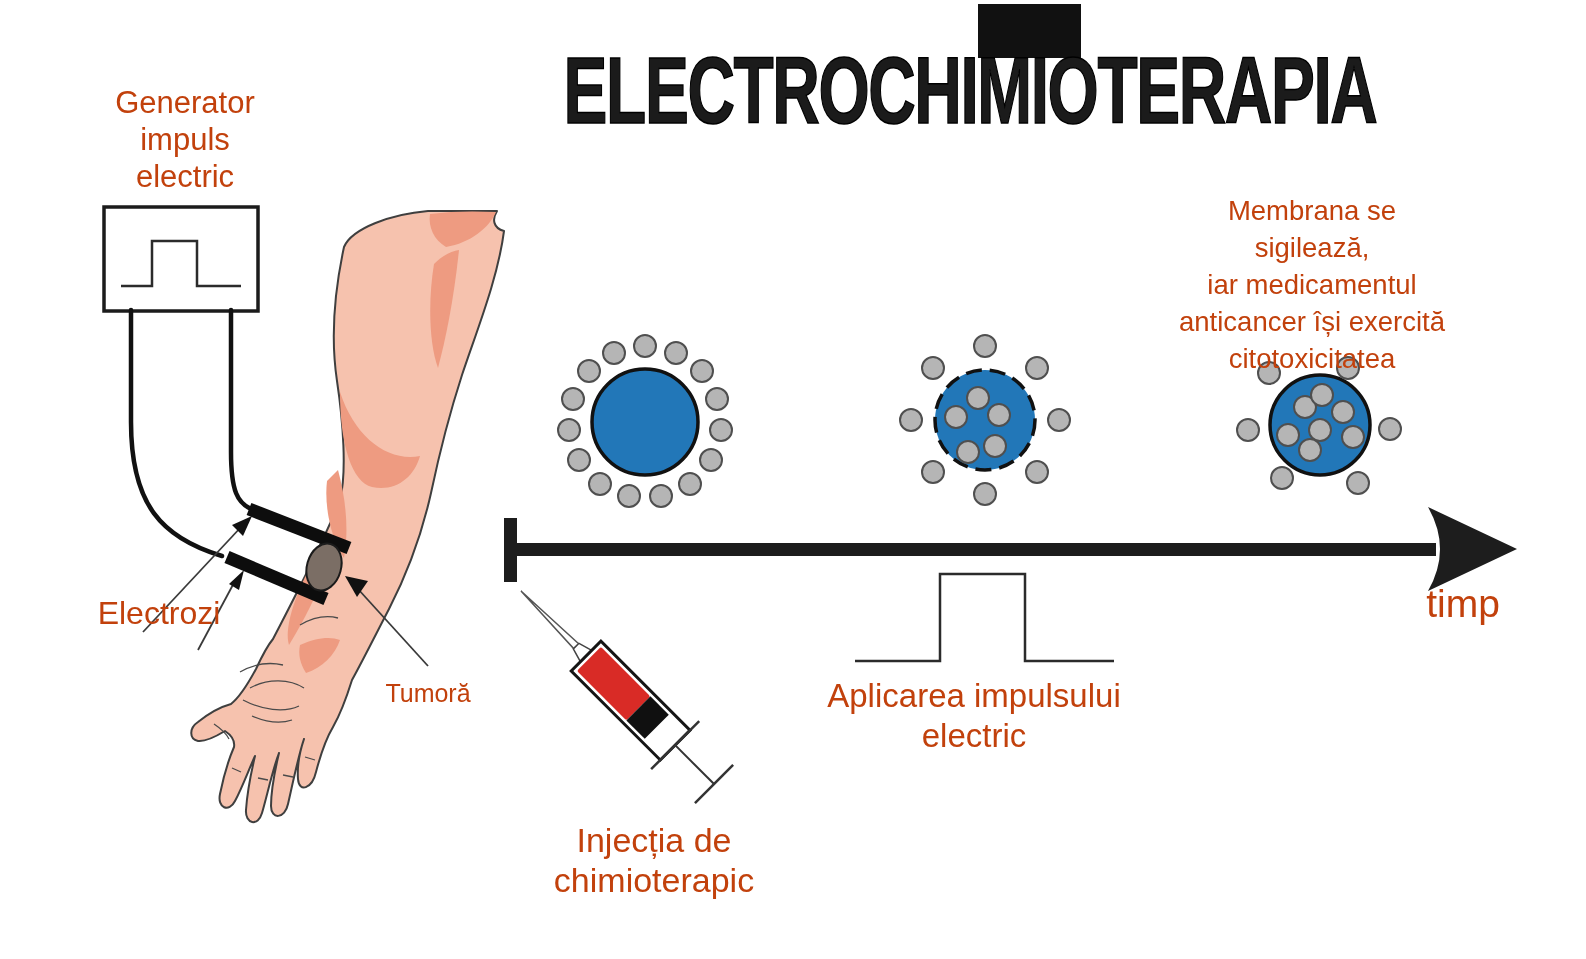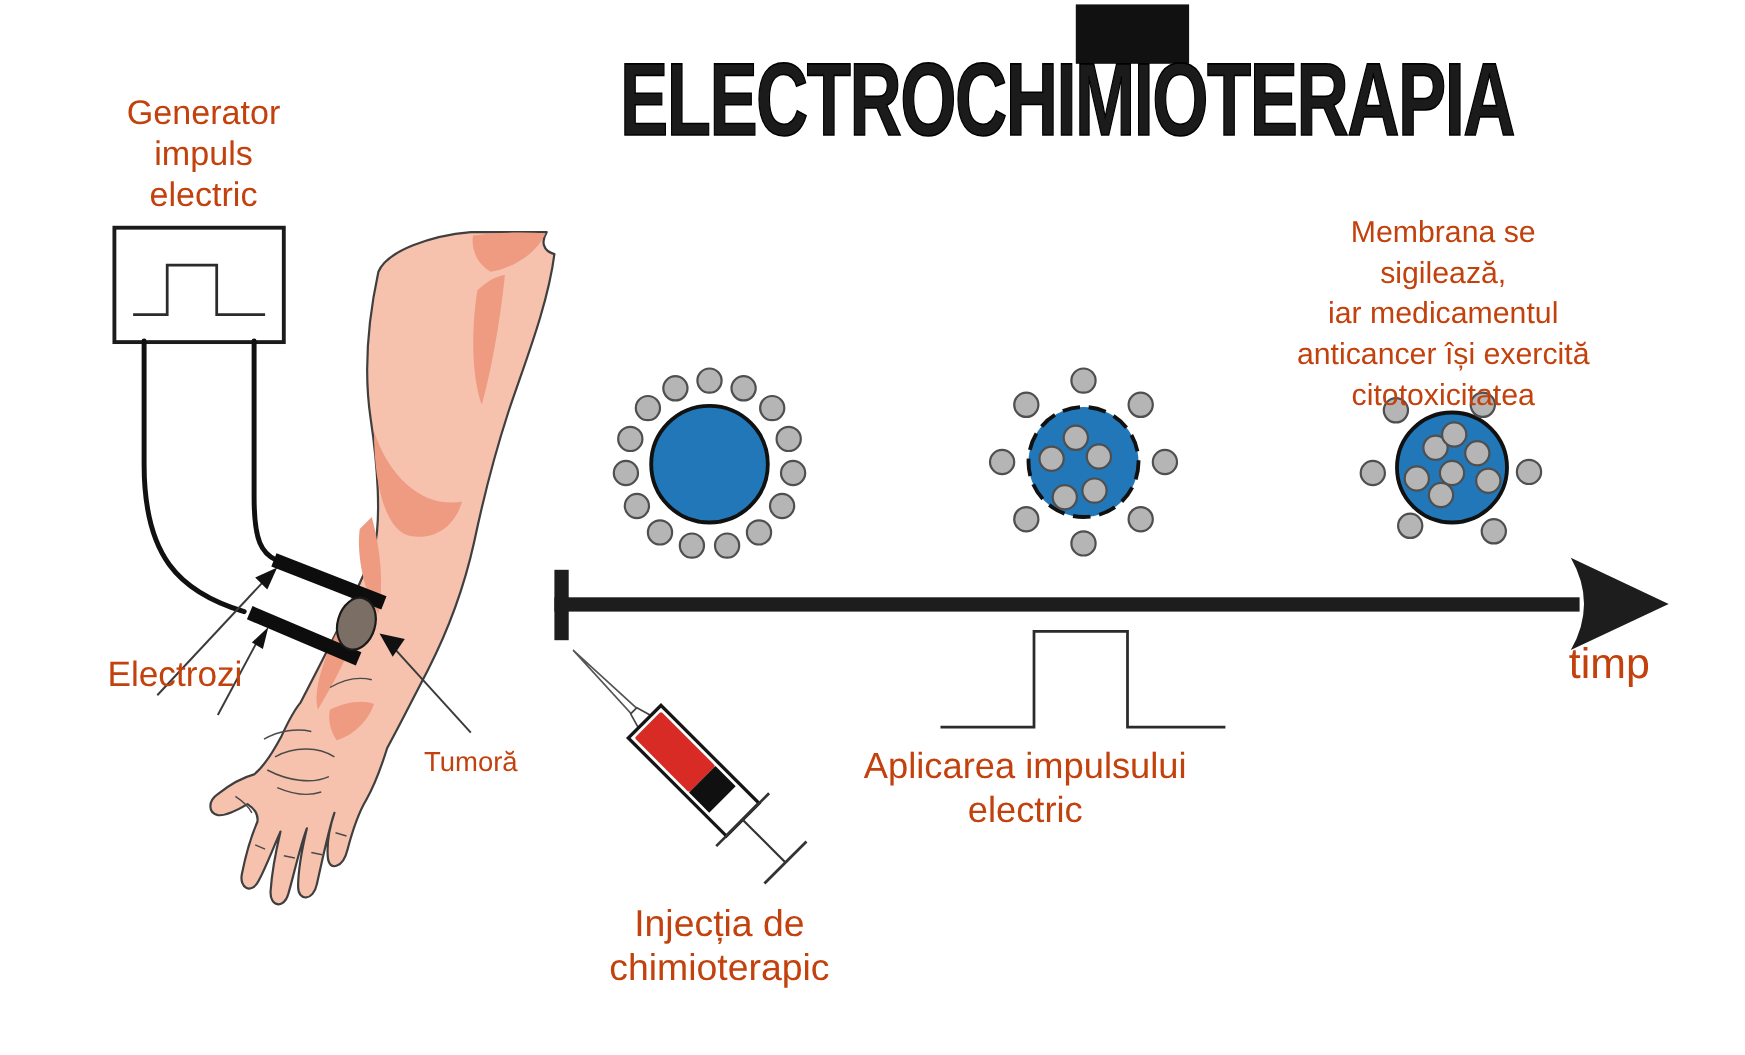--- a/index.html
+++ b/index.html
@@ -18,21 +18,21 @@
     transform:translateX(-50%) scaleX(0.70);-webkit-text-stroke:1.5px #000;
   }
   .generator-label{left:185px;top:84px;font-size:31px;line-height:37px;}
   .caption{font-size:27.5px;line-height:37px;}
   .cap1{left:650px;top:192px;}
   .cap2{left:973px;top:192px;}
   .cap3{left:1312px;top:192px;}
   .electrozi{left:131px;top:593px;font-size:32px;margin-left:28px;}
   .tumora{left:428px;top:678px;font-size:25px;}
   .timp{left:1463px;top:580px;font-size:39px;}
-  .pulse-label{left:932px;top:676px;font-size:33px;line-height:40px;text-align:center;}
+  .pulse-label{left:974px;top:676px;font-size:33px;line-height:40px;text-align:center;}
   .injection-label{left:654px;top:820px;font-size:34px;line-height:40px;}
 </style>
 </head>
 <body>
 
 <div class="canvas">
 
   <svg class="diagram-svg" viewBox="0 0 1586 959">
 
     <rect x="978" y="4" width="103" height="54" fill="#111"></rect>

